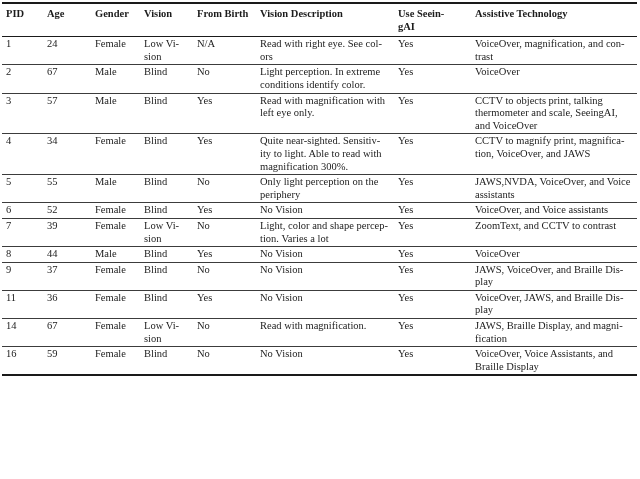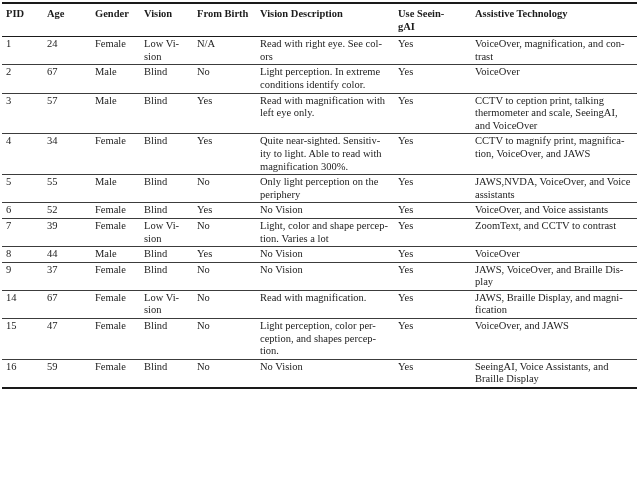--- a/index.html
+++ b/index.html
@@ -117,21 +117,21 @@
   </tr>
         <tr>
     <td>3</td>
     <td>57</td>
     <td>Male</td>
     <td>Blind</td>
     <td>Yes</td>
     <td>Read with magnification with
 left eye only.</td>
     <td>Yes</td>
-    <td>CCTV to ception print, talking
+    <td>CCTV to objects print, talking
 thermometer and scale, SeeingAI,
 and VoiceOver</td>
   </tr>
         <tr>
     <td>4</td>
     <td>34</td>
     <td>Female</td>
     <td>Blind</td>
     <td>Yes</td>
     <td>Quite near-sighted. Sensitiv-
@@ -190,49 +190,48 @@
     <td>37</td>
     <td>Female</td>
     <td>Blind</td>
     <td>No</td>
     <td>No Vision</td>
     <td>Yes</td>
     <td>JAWS, VoiceOver, and Braille Dis-
 play</td>
   </tr>
         <tr>
+    <td>11</td>
+    <td>36</td>
+    <td>Female</td>
+    <td>Blind</td>
+    <td>Yes</td>
+    <td>No Vision</td>
+    <td>Yes</td>
+    <td>VoiceOver, JAWS, and Braille Dis-
+play</td>
+  </tr>
+        <tr>
     <td>14</td>
     <td>67</td>
     <td>Female</td>
     <td>Low Vi-
 sion</td>
     <td>No</td>
     <td>Read with magnification.</td>
     <td>Yes</td>
     <td>JAWS, Braille Display, and magni-
 fication</td>
   </tr>
         <tr>
-    <td>15</td>
-    <td>47</td>
-    <td>Female</td>
-    <td>Blind</td>
-    <td>No</td>
-    <td>Light perception, color per-
-ception, and shapes percep-
-tion.</td>
-    <td>Yes</td>
-    <td>VoiceOver, and JAWS</td>
-  </tr>
-        <tr>
     <td>16</td>
     <td>59</td>
     <td>Female</td>
     <td>Blind</td>
     <td>No</td>
     <td>No Vision</td>
     <td>Yes</td>
-    <td>SeeingAI, Voice Assistants, and
+    <td>VoiceOver, Voice Assistants, and
 Braille Display</td>
   </tr>
       </tbody>
   </table>
 </div>
 
 </body></html>

